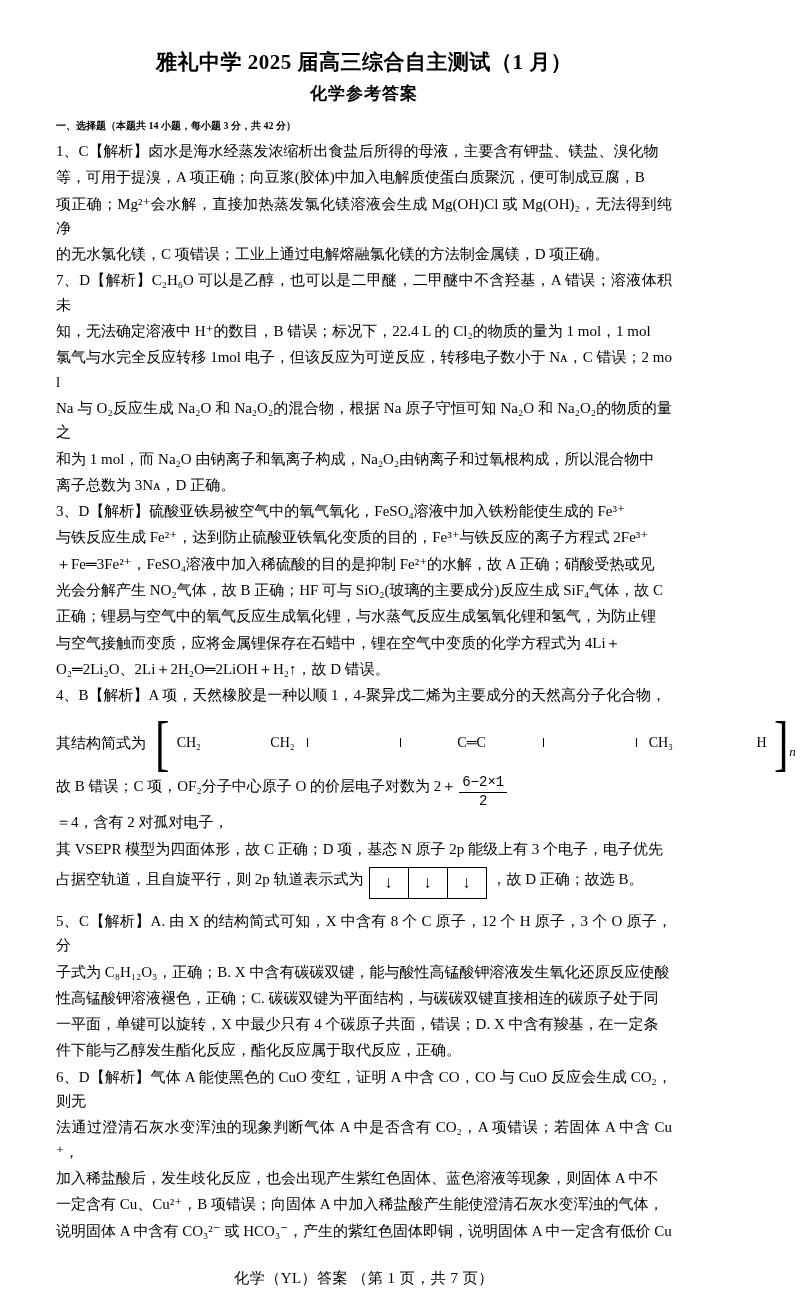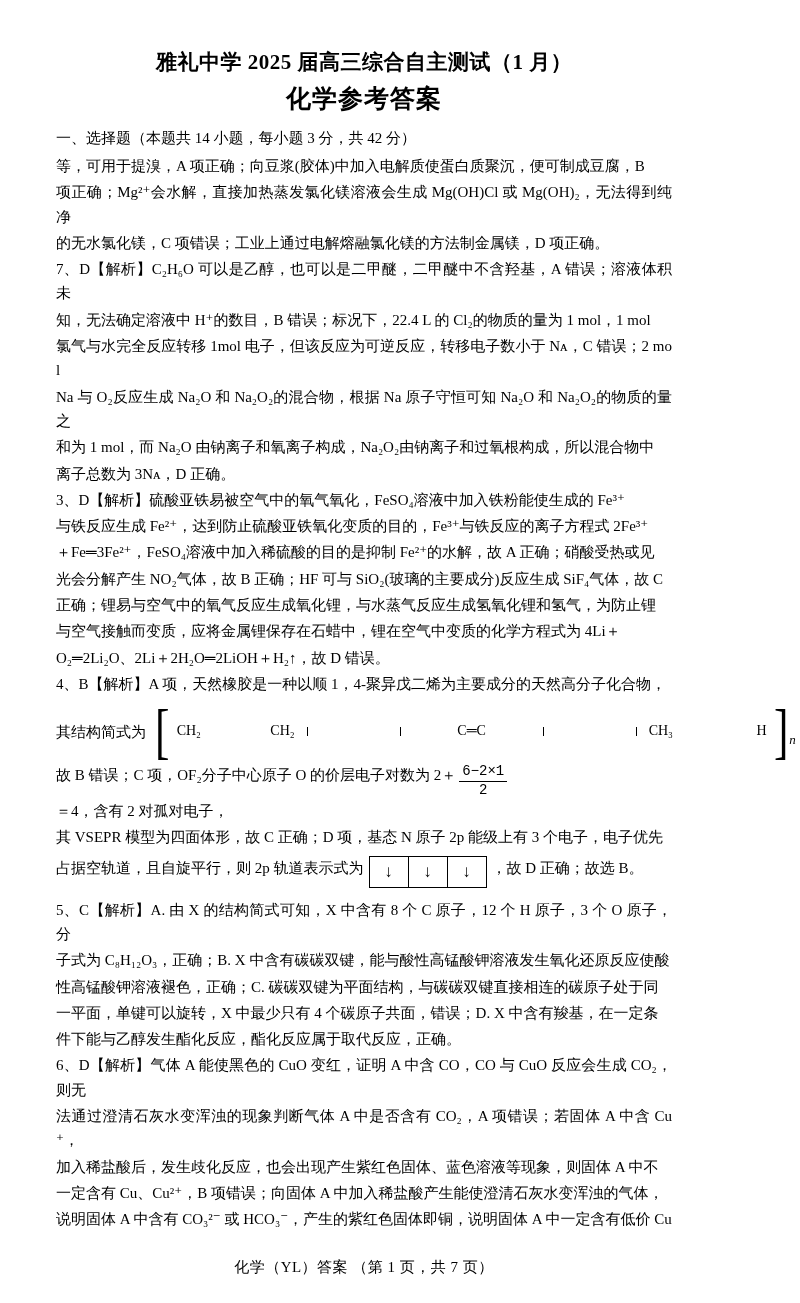--- a/index.html
+++ b/index.html
@@ -22,28 +22,28 @@
   }
   .title-main {
     text-align: center;
     font-size: 21px;
     font-weight: bold;
     letter-spacing: 0.5px;
     margin: 8px 0 6px 0;
   }
   .title-sub {
     text-align: center;
-    font-size: 25px;
+    font-size: 17px;
     font-weight: bold;
     letter-spacing: 1px;
     margin: 6px 0 14px 0;
   }
   .section-head {
-    font-size: 15px;
-    font-weight: normal;
+    font-size: 10px;
+    font-weight: bold;
     margin: 4px 0 6px 0;
   }
   p.body-line {
     font-size: 15px;
     line-height: 1.62;
     margin: 0 0 2px 0;
     text-align: justify;
     text-justify: inter-ideograph;
     word-break: break-all;
   }
@@ -160,20 +160,21 @@
 <body>
 
 <div class="page">
 
   <h1 class="title-main">雅礼中学 2025 届高三综合自主测试（1 月）</h1>
   <h2 class="title-sub">化学参考答案</h2>
 
   <div class="section-head">一、选择题（本题共 14 小题，每小题 3 分，共 42 分）</div>
 
   <div>
+    <p class="body-line">1、C【解析】卤水是海水经蒸发浓缩析出食盐后所得的母液，主要含有钾盐、镁盐、溴化物</p>
     <p class="body-line">等，可用于提溴，A 项正确；向豆浆(胶体)中加入电解质使蛋白质聚沉，便可制成豆腐，B</p>
     <p class="body-line">项正确；Mg²⁺会水解，直接加热蒸发氯化镁溶液会生成 Mg(OH)Cl 或 Mg(OH)₂，无法得到纯净</p>
     <p class="body-line">的无水氯化镁，C 项错误；工业上通过电解熔融氯化镁的方法制金属镁，D 项正确。</p>
   </div>
 
   <div>
     <p class="body-line">7、D【解析】C₂H₆O 可以是乙醇，也可以是二甲醚，二甲醚中不含羟基，A 错误；溶液体积未</p>
     <p class="body-line">知，无法确定溶液中 H⁺的数目，B 错误；标况下，22.4 L 的 Cl₂的物质的量为 1 mol，1 mol</p>
     <p class="body-line">氯气与水完全反应转移 1mol 电子，但该反应为可逆反应，转移电子数小于 Nᴀ，C 错误；2 mol</p>
     <p class="body-line">Na 与 O₂反应生成 Na₂O 和 Na₂O₂的混合物，根据 Na 原子守恒可知 Na₂O 和 Na₂O₂的物质的量之</p>

